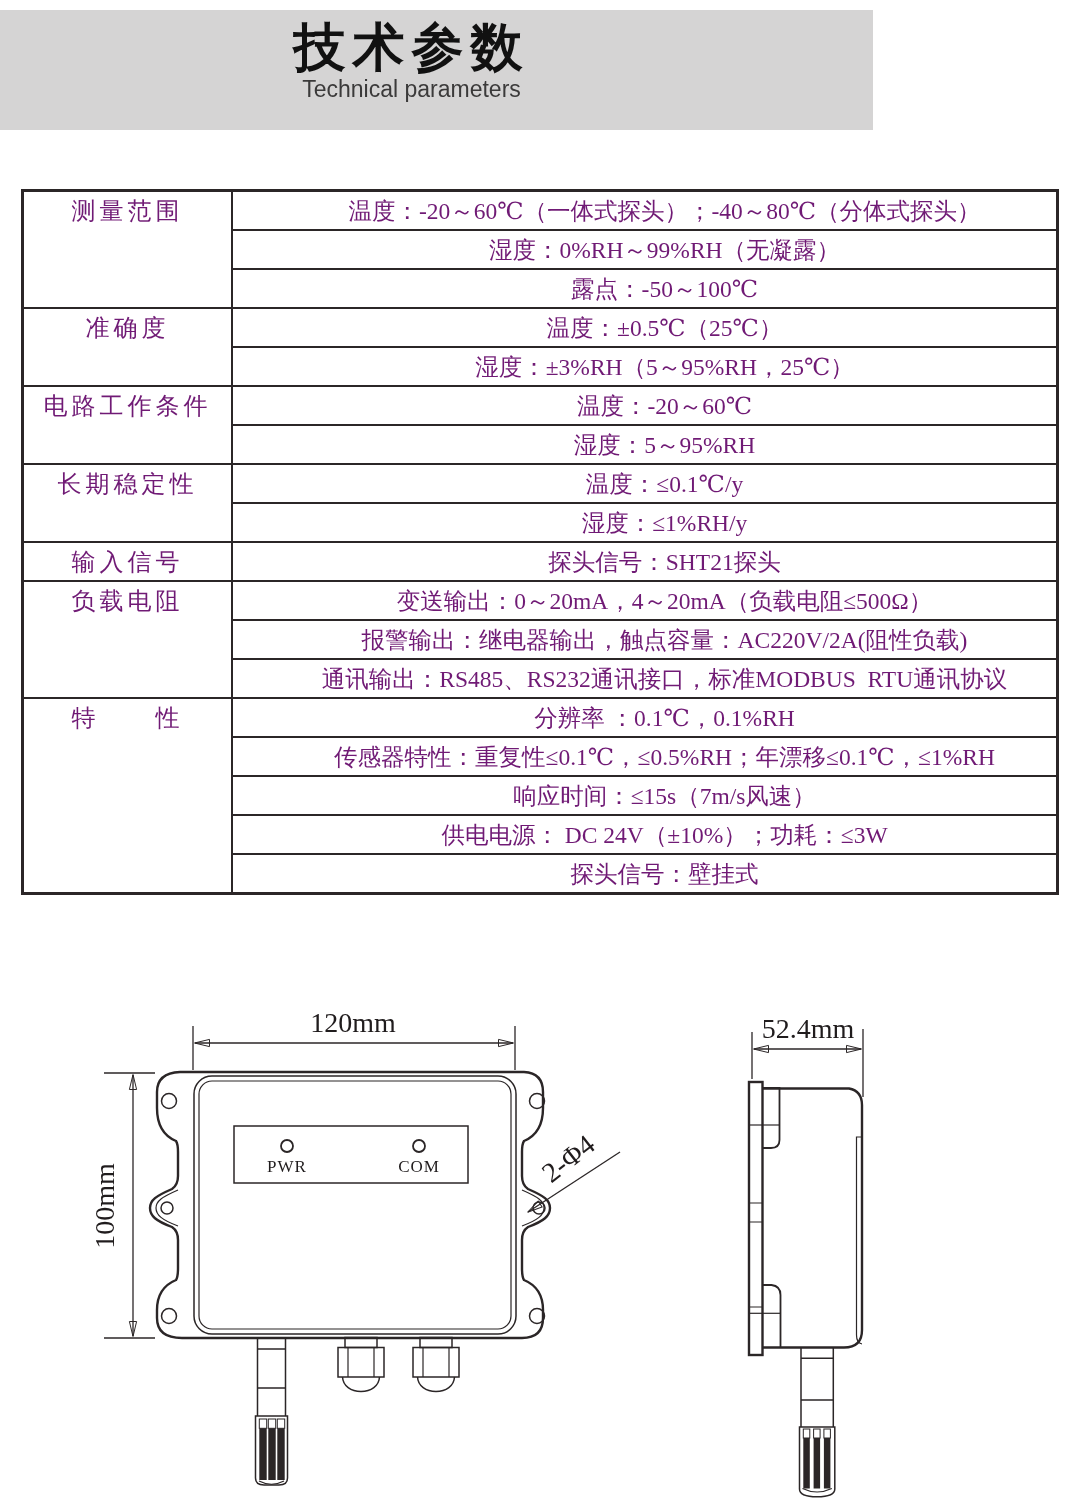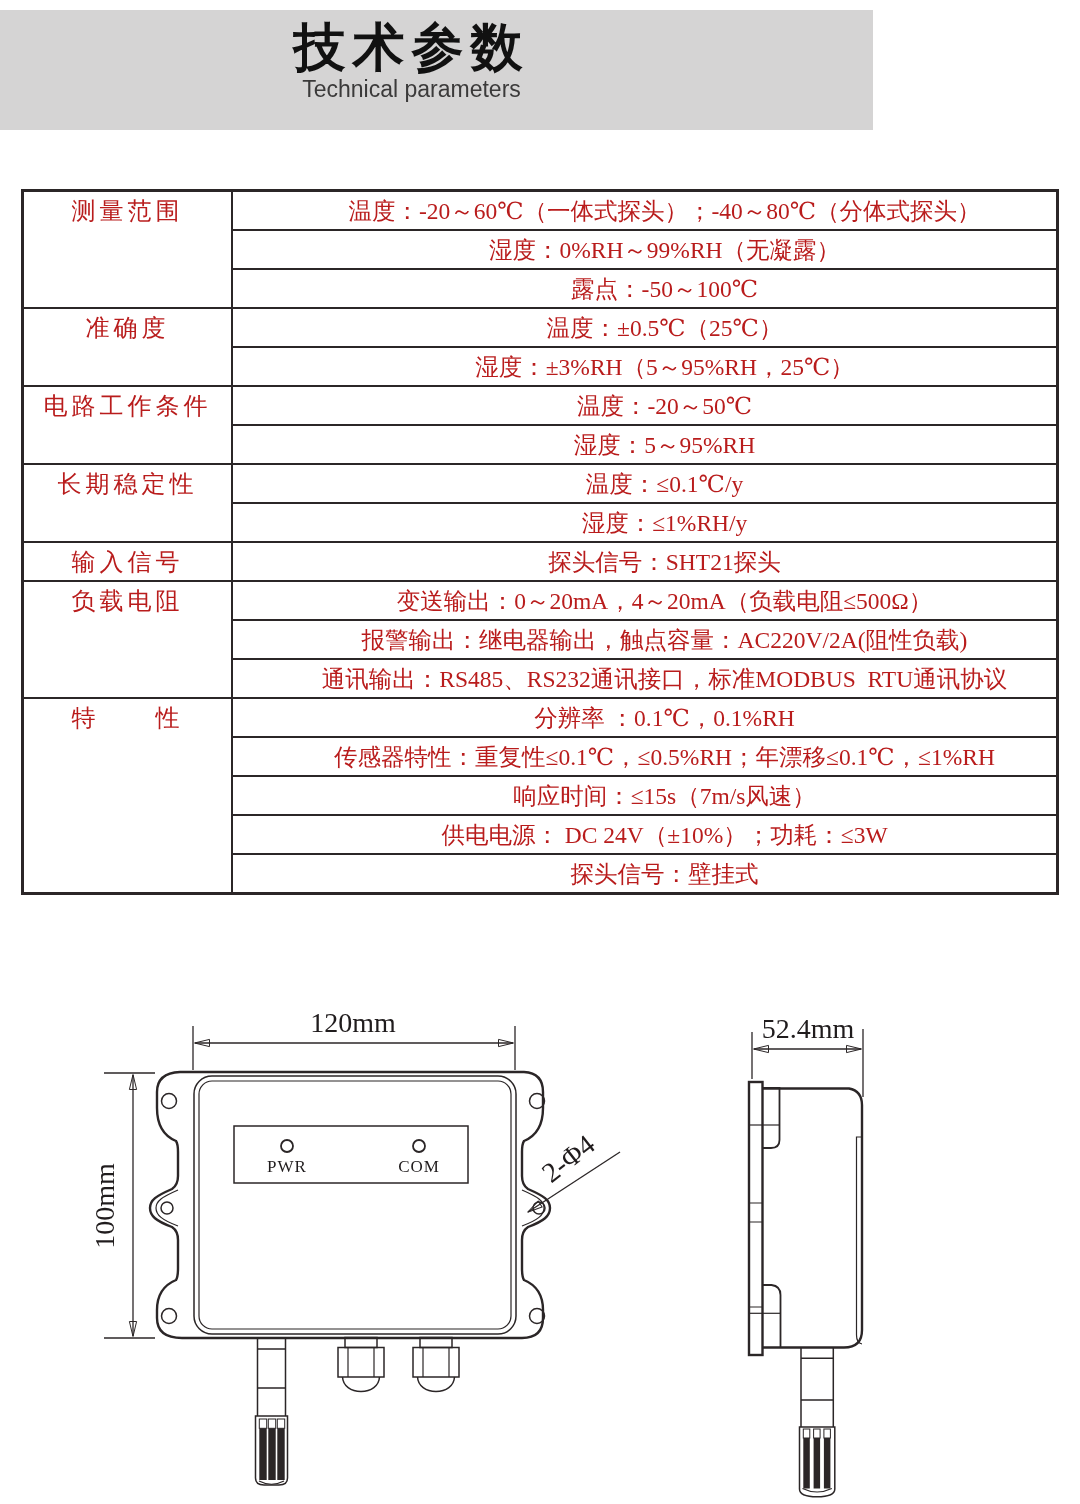--- a/index.html
+++ b/index.html
@@ -12,21 +12,21 @@
   .band-inner{ text-align:center; transform:translateX(-25px); }
   .band h1{ margin:8px 0 0 0; font-family:"Liberation Sans","DejaVu Sans",sans-serif;
             font-weight:bold; font-size:52px; line-height:58px; letter-spacing:7px; color:#111; }
   .band .sub{ margin:0; font-family:"Liberation Sans","DejaVu Sans",sans-serif;
               font-size:23px; line-height:26px; color:var(--subtle); }
 
   
   .tablewrap{ position:absolute; top:189px; left:21px; width:1038px; height:674px; }
   table.spec{ width:100%; height:100%; border-collapse:collapse; table-layout:fixed;
               border:3px solid var(--ink); }
-  table.spec td{ border:2px solid var(--ink); font-size:23.5px; color:#b91c1c; overflow:hidden; }
+  table.spec td{ border:2px solid var(--ink); font-size:23.5px; color:#701a75; overflow:hidden; }
   table.spec td.label{ width:205px; text-align:center; vertical-align:top;
                        padding-top:3px; line-height:33px; font-size:24px; letter-spacing:4px; }
   table.spec td.value{ padding:0 6px 0 46px; white-space:pre; vertical-align:middle; height:37px;text-align:center; }
 
   
   .drawing{ position:absolute; top:960px; left:0; }
   .drawing path, .drawing rect.ln, .drawing circle, .drawing line
     { fill:none; stroke:var(--ink); }
   .o24{ stroke-width:2.4; } .o18{ stroke-width:1.8; } .o15{ stroke-width:1.5; }
   .o12{ stroke-width:1.2; } .o10{ stroke-width:1; }
@@ -63,21 +63,21 @@
           </tr>
           <tr>
             <td rowspan="2" class="label">准确度</td>
             <td class="value">温度：±0.5℃（25℃）</td>
           </tr>
           <tr>
             <td class="value">湿度：±3%RH（5～95%RH，25℃）</td>
           </tr>
           <tr>
             <td rowspan="2" class="label">电路工作条件</td>
-            <td class="value">温度：-20～50℃</td>
+            <td class="value">温度：-20～60℃</td>
           </tr>
           <tr>
             <td class="value">湿度：5～95%RH</td>
           </tr>
           <tr>
             <td rowspan="2" class="label">长期稳定性</td>
             <td class="value">温度：≤0.1℃/y</td>
           </tr>
           <tr>
             <td class="value">湿度：≤1%RH/y</td>

